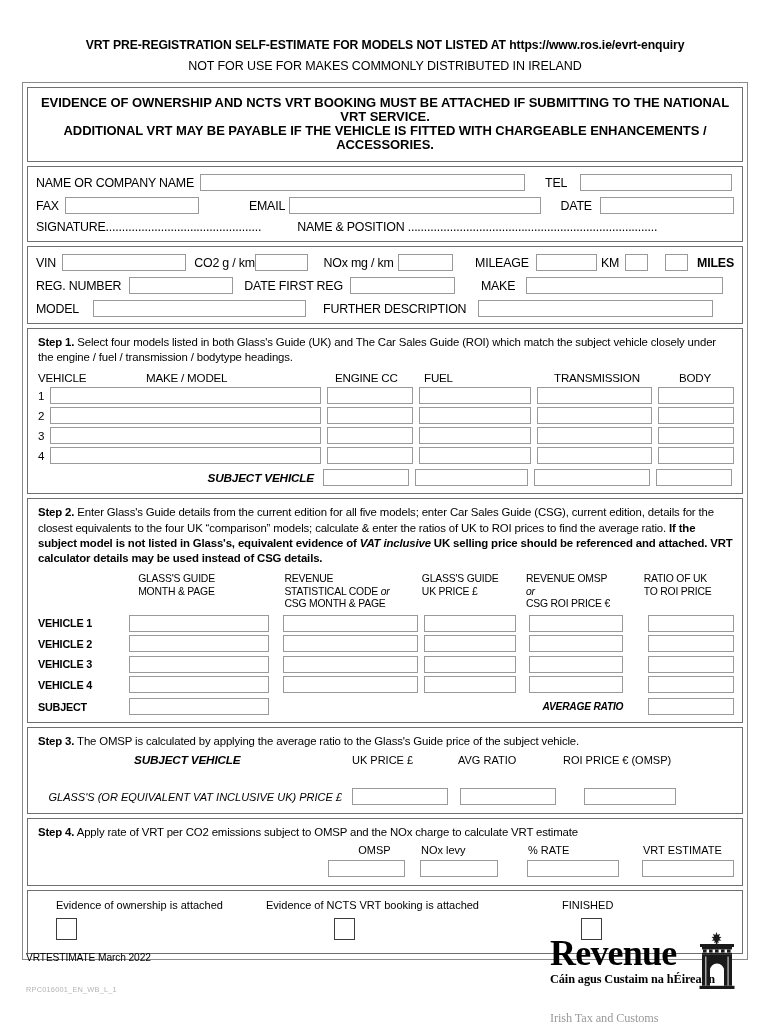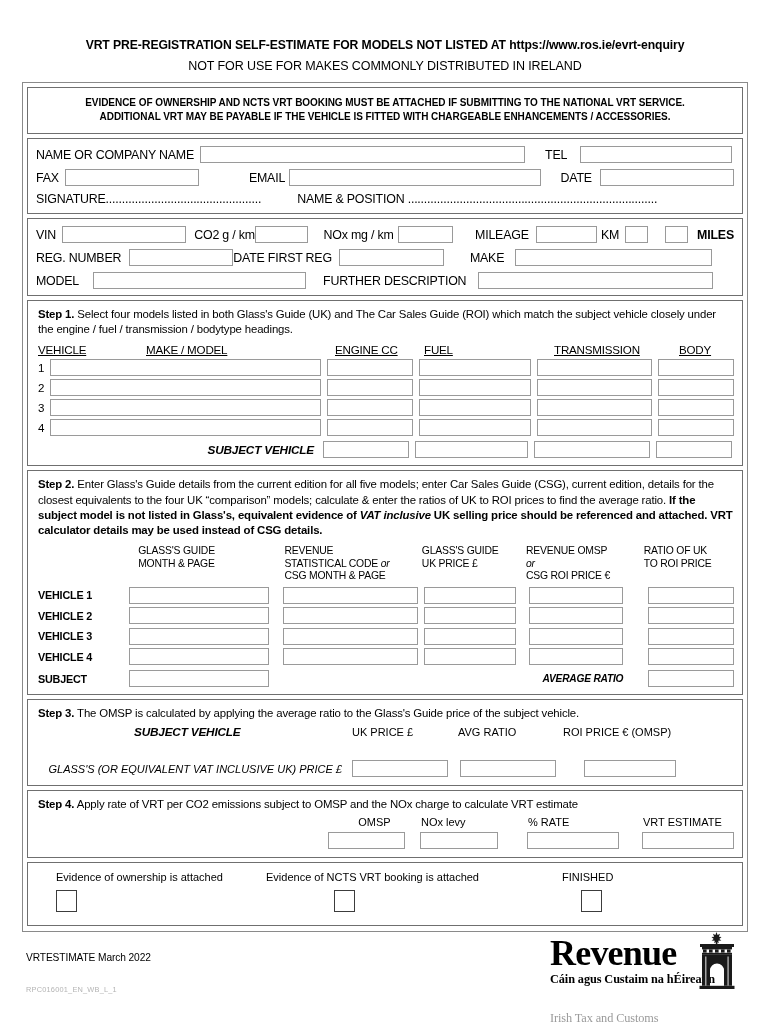--- a/index.html
+++ b/index.html
@@ -32,21 +32,21 @@
     border: 1.3px solid #6f6f6f;
     margin-bottom: 4px;
     padding: 6px 8px;
     position: relative;
   }
   .sect:last-child { margin-bottom: 0; }
 
   
   .notice { text-align: center; padding: 8px 10px 9px 10px; }
   .notice div {
-    font-size: 10px; font-weight: bold; line-height: 14px;
+    font-size: 13px; font-weight: bold; line-height: 14px;
     letter-spacing: -0.05px;
   }
 
   
   .row { display: flex; align-items: center; }
   .lbl { font-size: 12.4px; white-space: nowrap; letter-spacing: -0.2px; }
   .lbl-sm { font-size: 11px; white-space: nowrap; }
   .inp {
     border: 1px solid #9a9a9a;
     background: #ffffff;
@@ -58,21 +58,21 @@
   
   .contact .row { margin-bottom: 6px; }
   .contact .row:last-child { margin-bottom: 1px; }
 
   
   .steptxt { font-size: 11.4px; line-height: 15.2px; letter-spacing: -0.15px; }
   .steptxt b { font-weight: bold; }
   .steptxt i { font-style: italic; }
 
   
-  .s1head { display: flex; font-size: 11.6px; margin-top: 6px; letter-spacing: -0.2px; text-decoration: underline; }
+  .s1head { display: flex; font-size: 11.6px; margin-top: 6px; letter-spacing: -0.2px; }
   .s1row { display: flex; align-items: center; margin-top: 3px; }
   .s1row .num { font-size: 11.6px; width: 12px; }
   .s1row .inp { margin-right: 6px; }
 
   
   .s2head { display: flex; margin-top: 7px; }
   .s2head .h {
     font-size: 10.4px; line-height: 12.6px; letter-spacing: -0.2px;
   }
   .s2row { display: flex; align-items: center; margin-top: 3.5px; }
@@ -147,21 +147,21 @@
         <span class="lbl" style="margin-left:22px;">MILEAGE</span>
         <span class="inp" style="width:64px;margin-left:7px;"></span>
         <span class="lbl" style="margin-left:4px;">KM</span>
         <span class="inp" style="width:24px;margin-left:6px;"></span>
         <span class="inp" style="width:24px;margin-left:17px;"></span>
         <span class="lbl" style="margin-left:9px;font-weight:bold;">MILES</span>
       </div>
       <div class="row" style="margin-bottom:6px;">
         <span class="lbl">REG. NUMBER</span>
         <span class="inp" style="width:104px;margin-left:8px;"></span>
-        <span class="lbl" style="text-align:center;">DATE FIRST REG</span>
+        <span class="lbl" style="margin-left:11px;text-align:center;">DATE FIRST REG</span>
         <span class="inp" style="width:105px;margin-left:7px;"></span>
         <span class="lbl" style="margin-left:26px;">MAKE</span>
         <span class="inp" style="width:197px;margin-left:11px;"></span>
       </div>
       <div class="row">
         <span class="lbl">MODEL</span>
         <span class="inp" style="width:213px;margin-left:14px;"></span>
         <span class="lbl" style="margin-left:17px;">FURTHER DESCRIPTION</span>
         <span class="inp" style="width:235px;margin-left:12px;"></span>
       </div>

